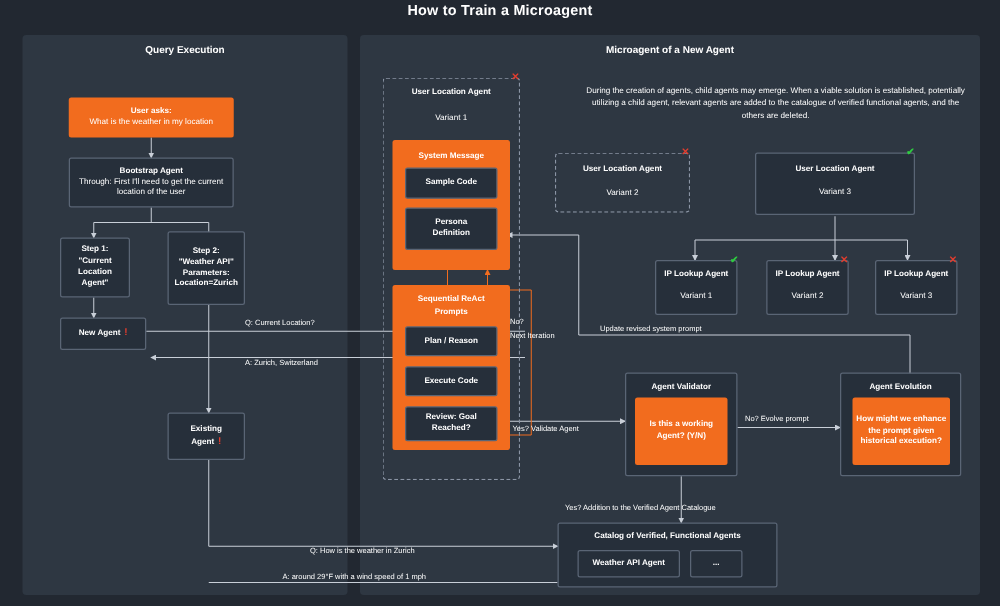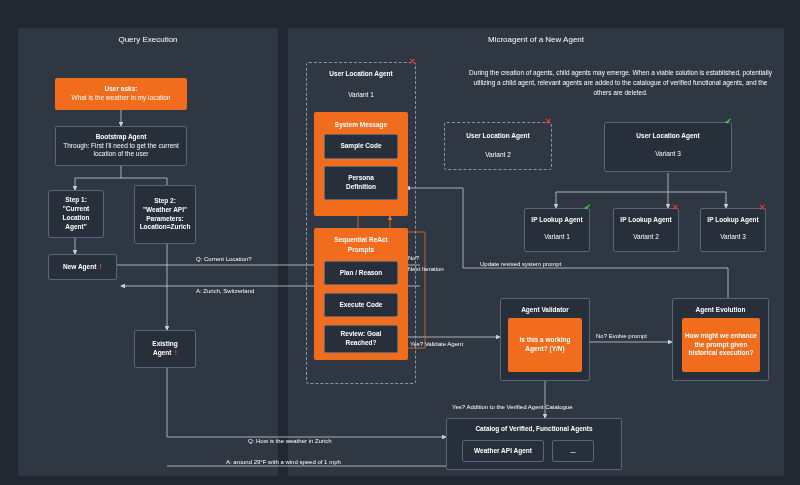--- a/index.html
+++ b/index.html
@@ -34,21 +34,21 @@
   .panel {
     position: absolute;
     background: #2e3742;
     border-radius: 3px;
   }
   .panel-title {
     position: absolute;
     width: 100%;
     text-align: center;
     font-size: 8px;
-    font-weight: normal;
+    font-weight: bold;
     color: #ffffff;
     top: 7px;
     left: 0;
   }
   .node {
     position: absolute;
     box-sizing: border-box;
     background: #262f3a;
     border: 1px solid #5a6575;
     border-radius: 2px;
@@ -122,20 +122,21 @@
     width: 800px;
     height: 485px;
     pointer-events: none;
   }
 </style>
 </head>
 <body>
 
 <div id="root">
 
+  <div class="title">How to Train a Microagent</div>
 
   <div class="panel" style="left:18px; top:28px; width:260px; height:448px;">
     <div class="panel-title">Query Execution</div>
   </div>
   <div class="panel" style="left:288px; top:28px; width:496px; height:448px;">
     <div class="panel-title">Microagent of a New Agent</div>
   </div>
 
   <svg class="lines">
     <defs>

